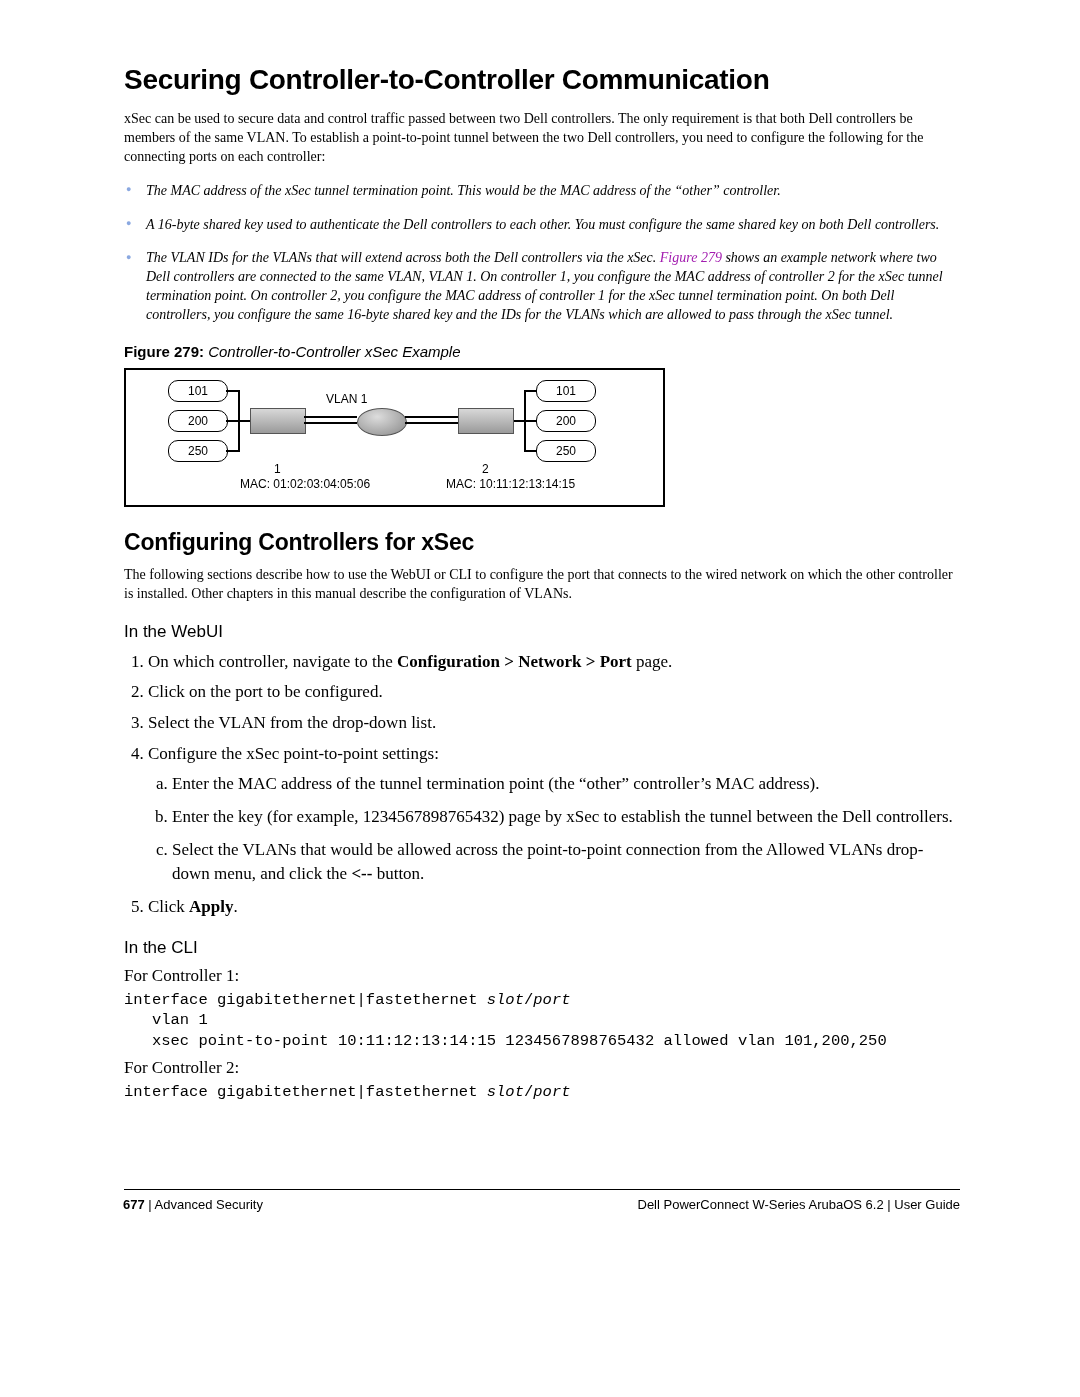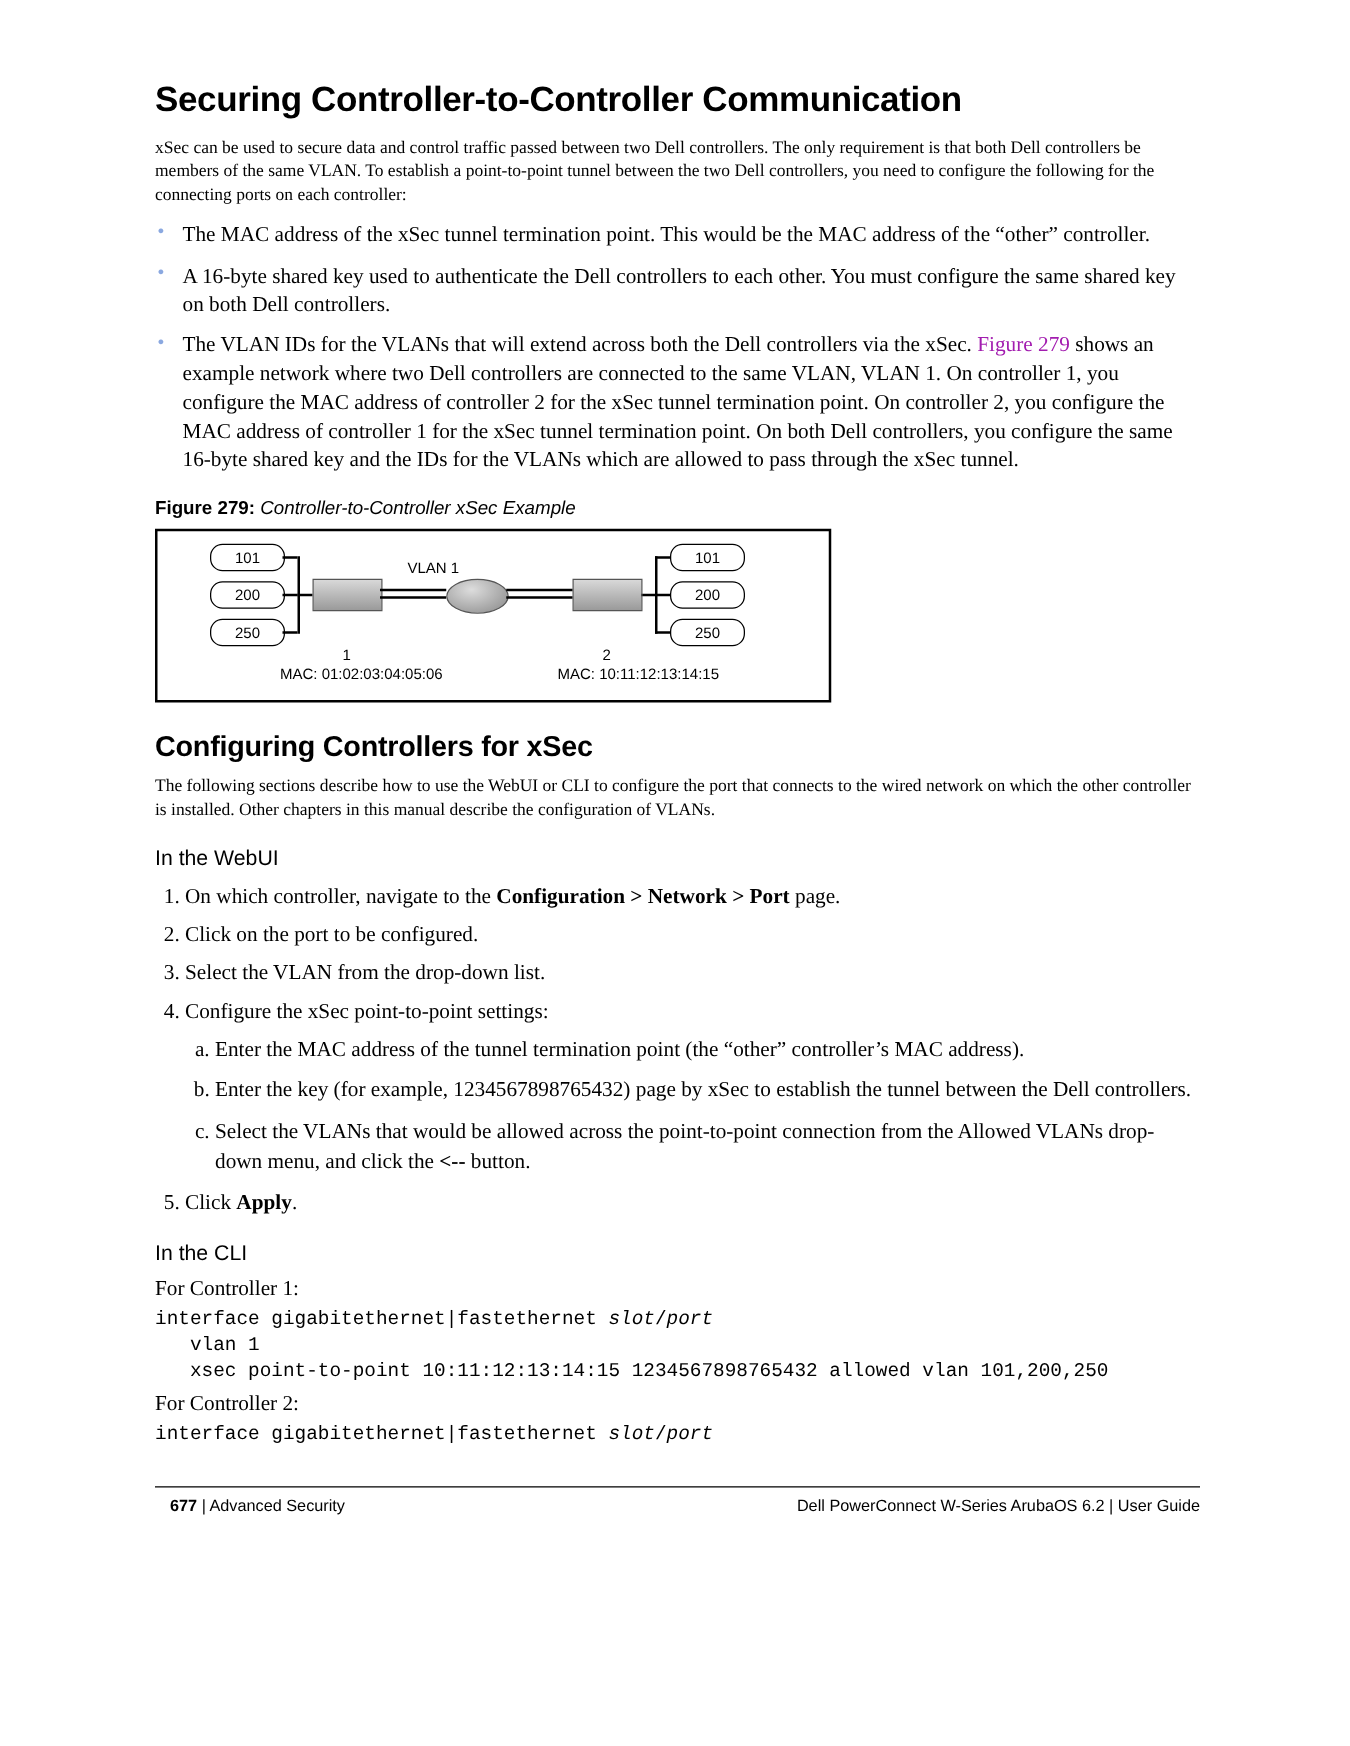--- a/index.html
+++ b/index.html
@@ -42,24 +42,25 @@
     line-height: 1.35;
     margin: 0 0 10px 0;
   }
   ul.bullets {
     list-style: none;
     margin: 4px 0 12px 0;
     padding: 0 0 0 22px;
   }
   ul.bullets > li {
     position: relative;
-    font-size: 17px;
+    font-size: 14px;
     line-height: 1.35;
-    margin: 0 0 10px 0;
+    margin: 15px 0 10px 0;
     padding-left: 0;
+    font-style: italic;
   }
   ul.bullets > li::before {
     content: "●";
     position: absolute;
     left: -20px;
     top: 0.35em;
     color: #8aa8e0;
     font-size: 9px;
     line-height: 1;
   }
@@ -135,21 +136,21 @@
   pre.code .ital { font-style: italic; }
 
   .footer-rule {
     position: absolute;
     left: 124px; right: 120px;
     bottom: 62px;
     border-top: 1px solid #000;
   }
   .footer {
     position: absolute;
-    left: 136px; right: 120px;
+    left: 123px; right: 120px;
     bottom: 40px;
     font-family: Arial, Helvetica, sans-serif;
     font-size: 13px;
     display: flex;
     justify-content: space-between;
   }
   .footer .left b { font-weight: 700; }
 </style>
 </head>
 <body>
@@ -200,21 +201,21 @@
     <div class="routerdisc" style="left:231px; top:38px;"></div>
 
     <div class="hline" style="left:178px; top:46px; width:53px;"></div>
     <div class="hline" style="left:178px; top:52px; width:53px;"></div>
     <div class="hline" style="left:279px; top:46px; width:53px;"></div>
     <div class="hline" style="left:279px; top:52px; width:53px;"></div>
 
     <div class="vlanlabel" style="left:200px; top:22px;">VLAN 1</div>
 
     <div class="figtext" style="left:148px; top:92px;">1</div>
-    <div class="figtext" style="left:98px; top:107px;">MAC: 01:02:03:04:05:06</div>
+    <div class="figtext" style="left:114px; top:107px;">MAC: 01:02:03:04:05:06</div>
     <div class="figtext" style="left:356px; top:92px;">2</div>
     <div class="figtext" style="left:320px; top:107px;">MAC: 10:11:12:13:14:15</div>
   </div>
 
   <h2>Configuring Controllers for xSec</h2>
   <p class="body">The following sections describe how to use the WebUI or CLI to configure the port that connects to the wired network on which the other controller is installed. Other chapters in this manual describe the configuration of VLANs.</p>
 
   <h3>In the WebUI</h3>
 
   <ol class="steps">

